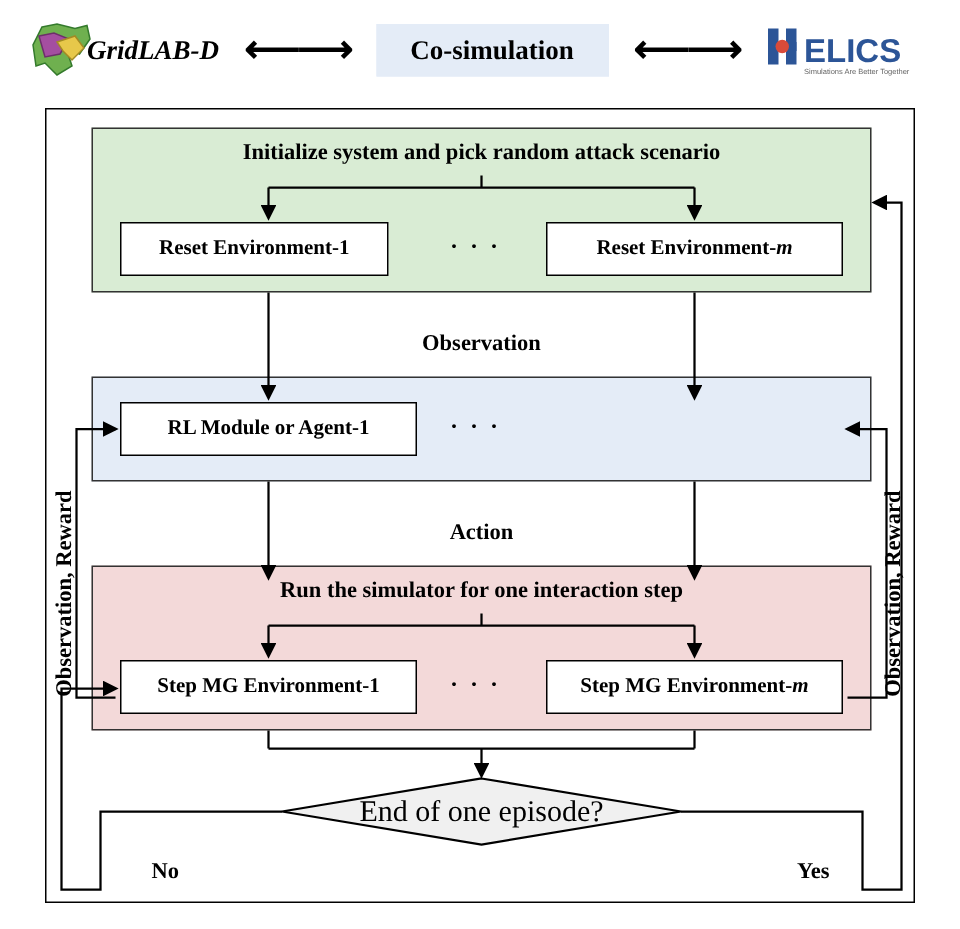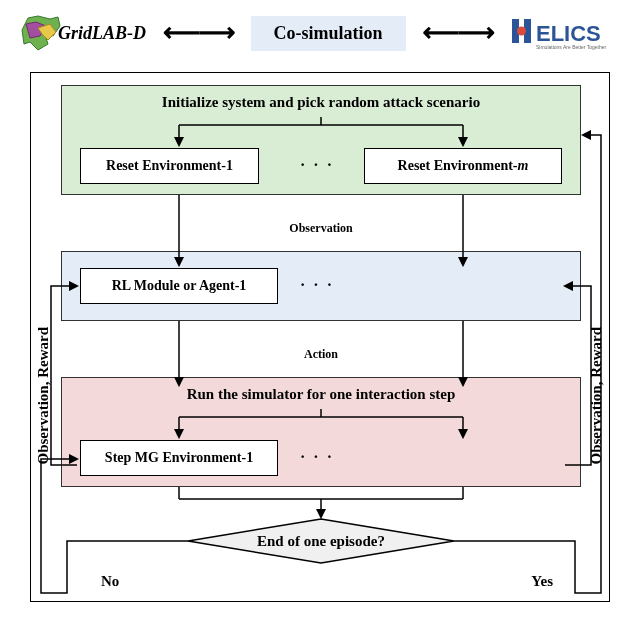--- a/index.html
+++ b/index.html
@@ -80,42 +80,42 @@
     writing-mode: vertical-rl;
     transform: rotate(180deg);
   }
   .side-left  { left: 4px; top: 254px; }
   .side-right { right: 4px; top: 254px; }
 
   
   .mid-label {
     position: absolute;
     font-weight: bold;
-    font-size: 12px;
+    font-size: 15px;
     left: 230px;
     width: 120px;
     text-align: center;
   }
   .lbl-obs { top: 148px; }
   .lbl-act { top: 274px; }
 
   
   .diamond-wrap {
     position: absolute;
     left: 153px;
     top: 444px;
     width: 274px;
     height: 48px;
   }
   .diamond-wrap svg { position:absolute; inset:0; }
   .diamond-text {
     position: absolute;
     inset: 0;
     display:flex; align-items:center; justify-content:center;
-    font-weight: bold; font-size: 15px;
+    font-weight: normal; font-size: 20px;
   }
   .no-label, .yes-label {
     position: absolute;
     font-weight: bold;
     font-size: 15px;
     top: 500px;
   }
   .no-label { left: 70px; }
   .yes-label { right: 56px; }
 
@@ -183,20 +183,23 @@
     </div>
 
     <div class="mid-label lbl-act">Action</div>
 
     <div class="block block-red">
       <div class="block-title">Run the simulator for one interaction step</div>
       <div class="inner-box" style="left:18px; top:62px; width:198px; height:36px;">
         <span><span>Step MG Environment-</span><span>1</span></span>
       </div>
       <div class="dots" style="left:238px; top:70px;">· · ·</div>
+      <div class="inner-box" style="right:18px; top:62px; width:198px; height:36px;">
+        <span><span>Step MG Environment-</span><span class="ital">m</span></span>
+      </div>
     </div>
 
     <div class="diamond-wrap">
       <svg viewBox="0 0 274 48">
         <polygon points="137,2 270,24 137,46 4,24" fill="#f0f0f0" stroke="#000" stroke-width="1.5"></polygon>
       </svg>
       <div class="diamond-text">End of one episode?</div>
     </div>
     <div class="no-label">No</div>
     <div class="yes-label">Yes</div>

